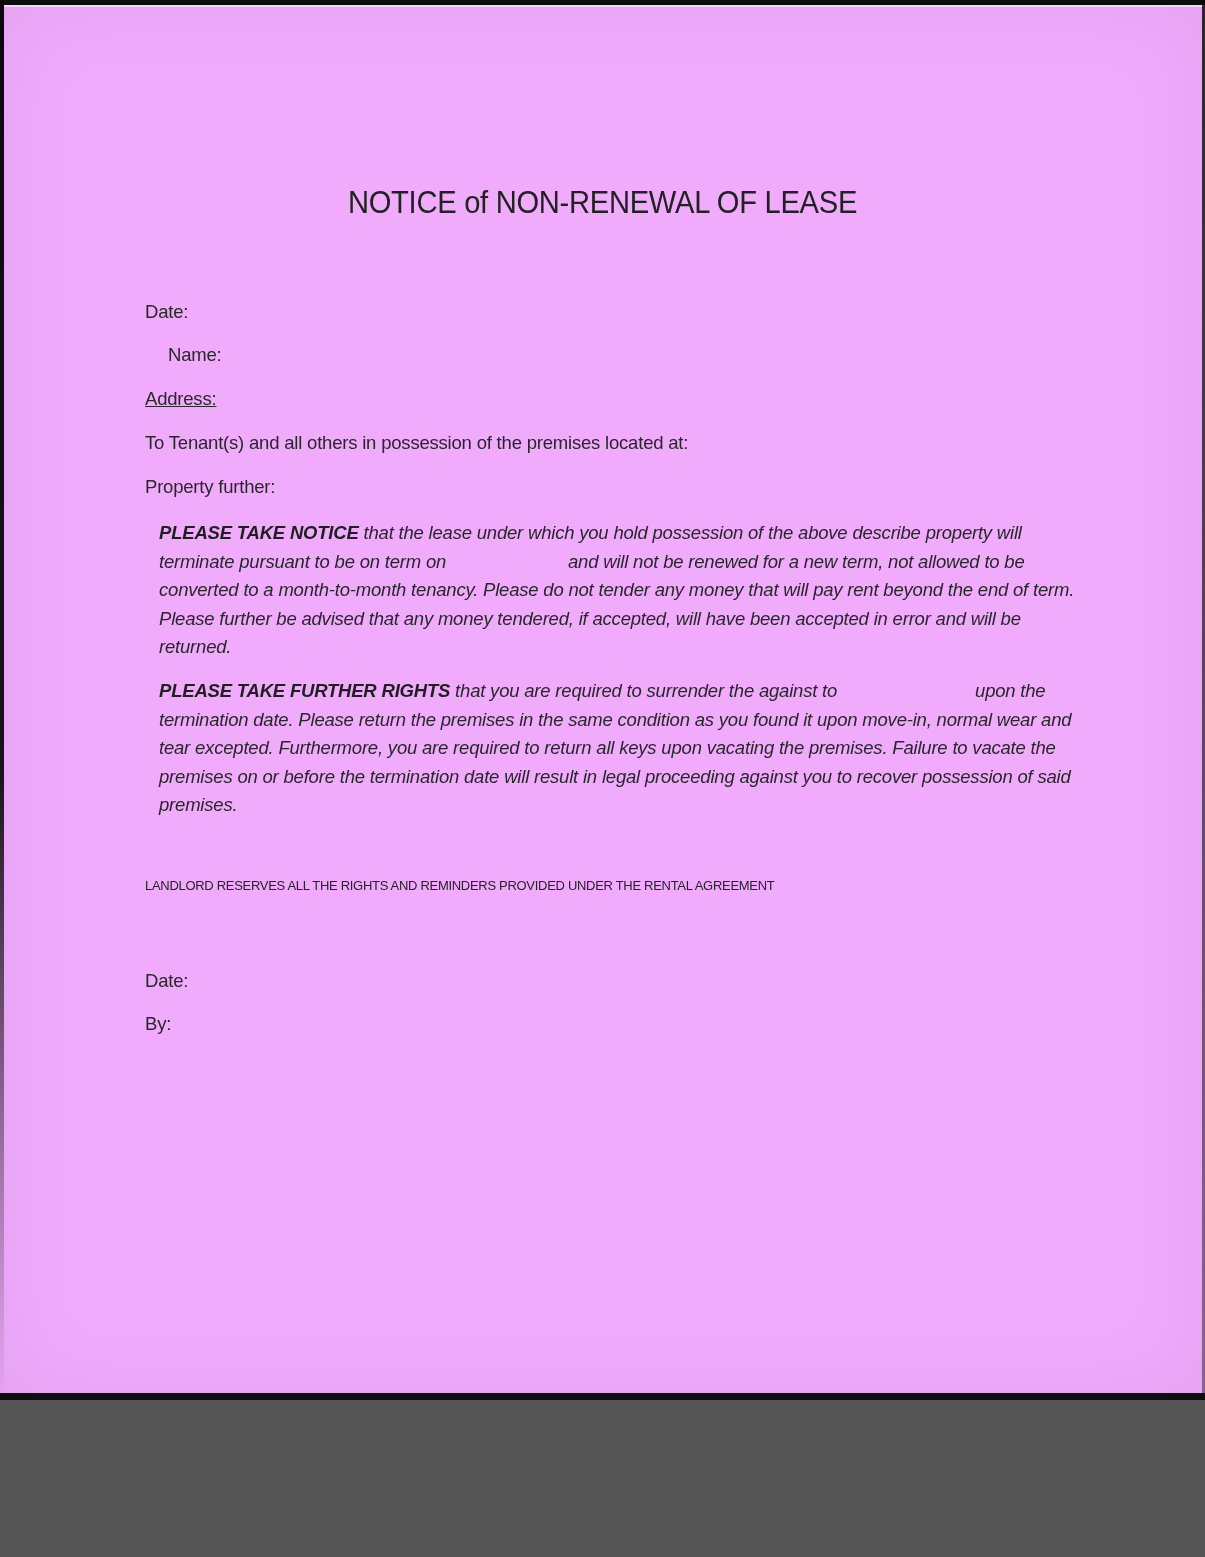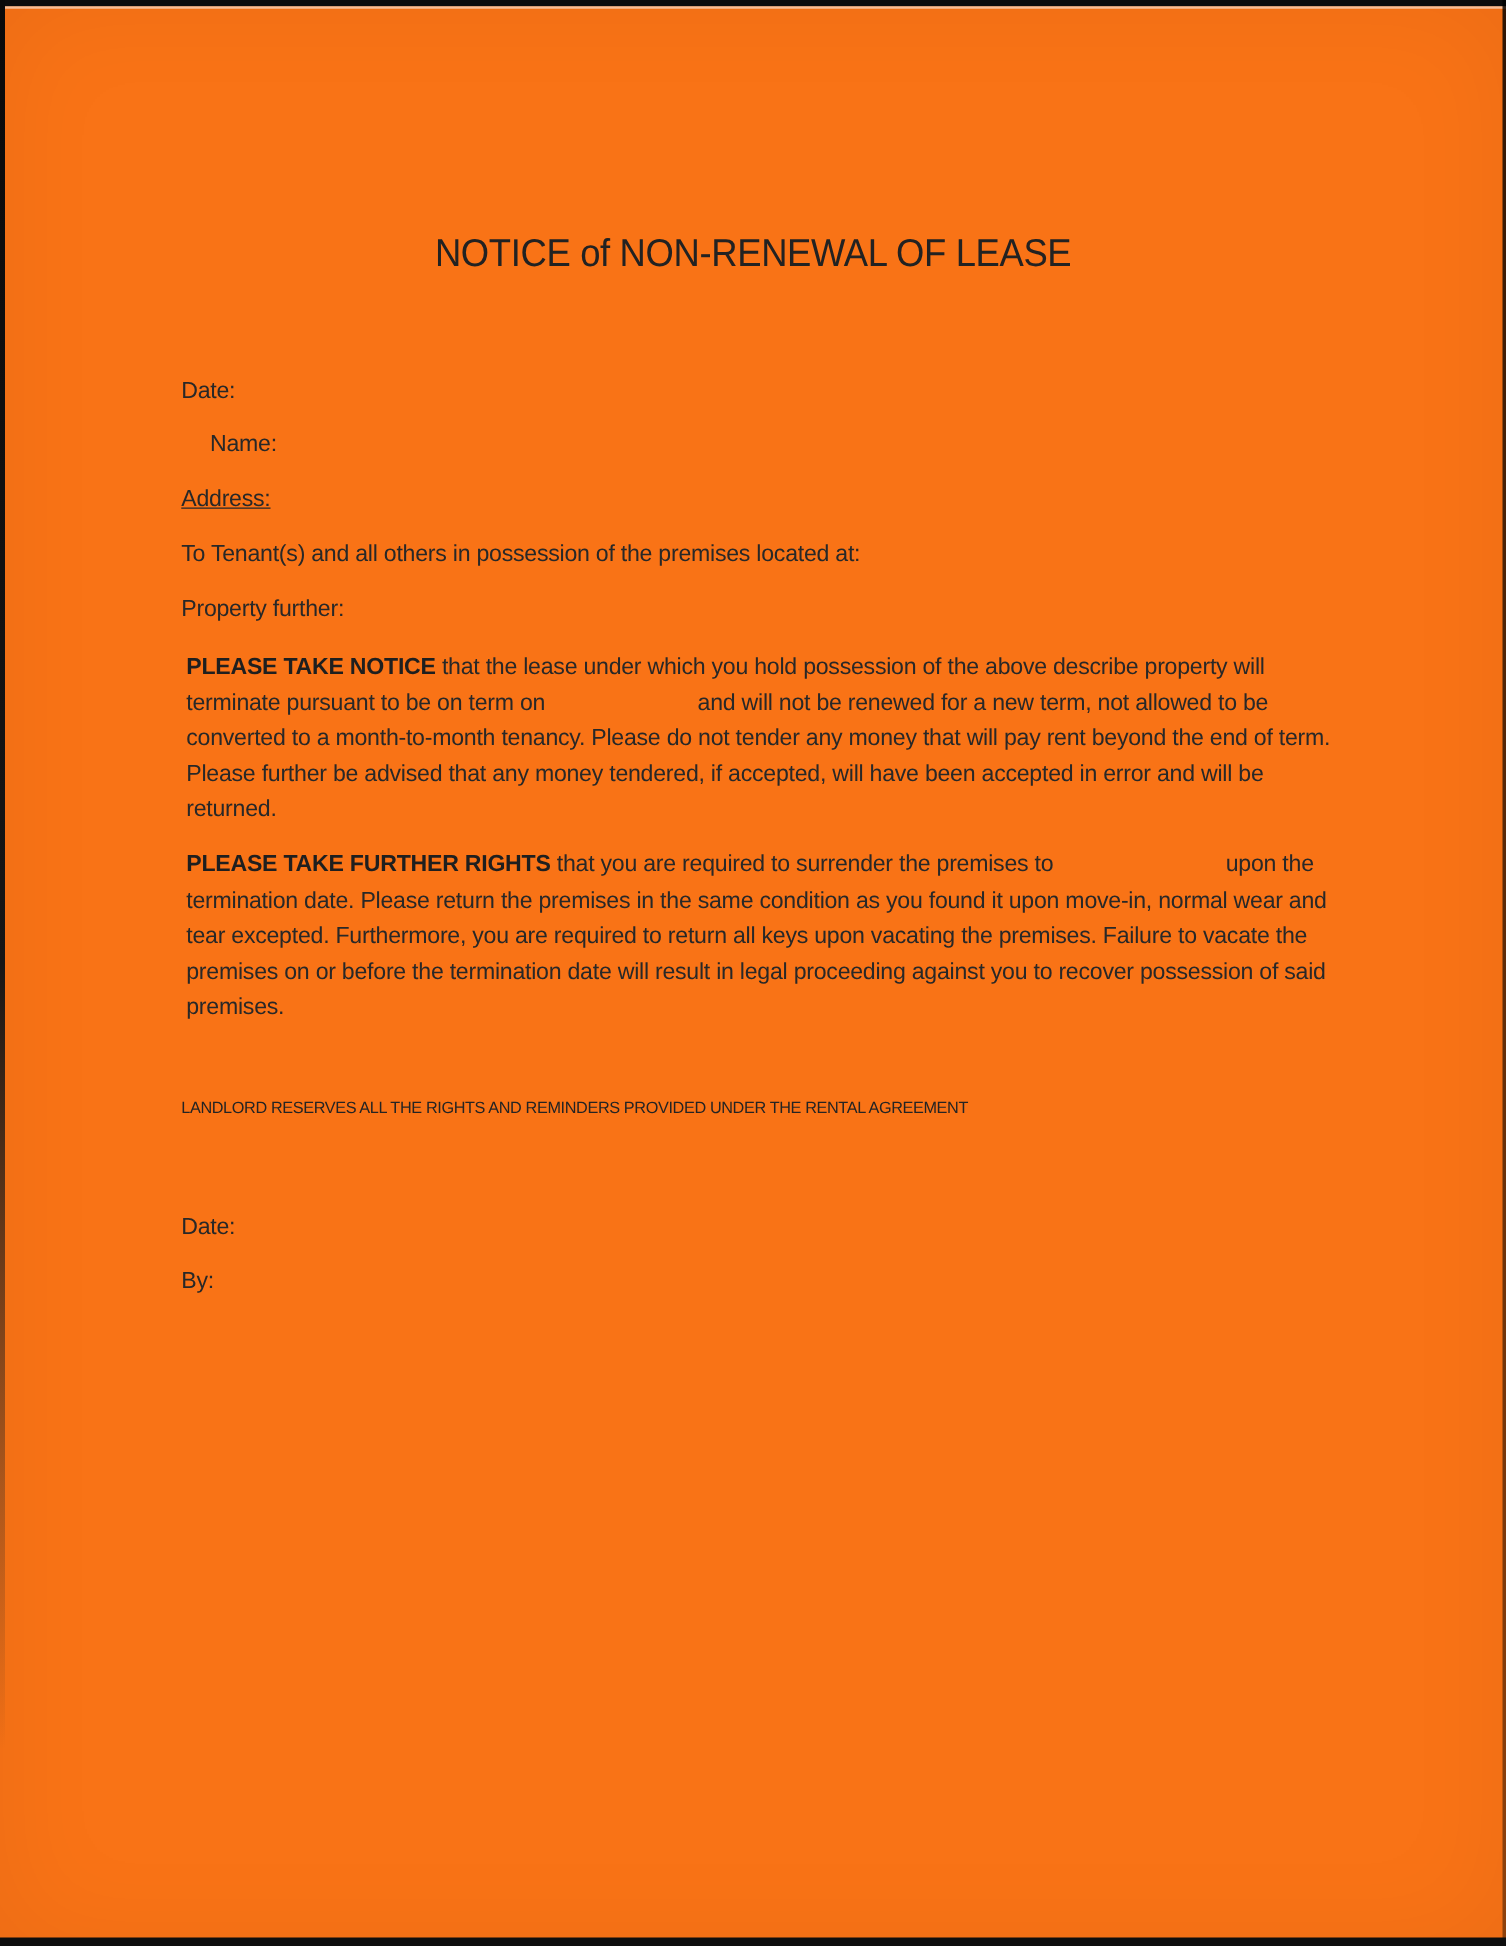--- a/index.html
+++ b/index.html
@@ -3,22 +3,22 @@
 <meta charset="utf-8">
 <style>
   html, body {
     margin: 0;
     padding: 0;
     background: #555;
   }
   .page {
     position: relative;
     width: 1205px;
-    height: 1557px;
-    background: #f97316;
+    height: 1400px;
+    background: #f0abfc;
     overflow: hidden;
     font-family: "Liberation Sans", sans-serif;
     color: #282828;
   }
   
   .edge-top {
     position: absolute; top: 0; left: 0; right: 0; height: 5px;
     background: #0c0c0c;
   }
   .edge-top-highlight {
@@ -71,24 +71,25 @@
     white-space: nowrap;
   }
   .row-date1     { top: 300px; }
   .row-name      { top: 343px; margin-left: 23px; }
   .row-address   { top: 387px; text-decoration: underline; }
   .row-tenant    { top: 431px; }
   .row-property  { top: 475px; }
 
   .para {
     position: absolute;
-    left: 4px;
+    left: 14px;
     width: 922px;
     line-height: 28.6px;
     text-align: left;
+    font-style: italic;
   }
   .para-notice  { top: 519px; }
   .para-further { top: 677px; }
   .para strong { font-weight: 700; color: #1f1f1f; }
 
   .blank-gap {
     display: inline-block;
     height: 1px;
   }
   .gap-term { width: 112px; }
@@ -132,21 +133,21 @@
 
     <div class="row row-property">Property further:</div>
 
     <div class="para para-notice">
       <strong>PLEASE TAKE NOTICE</strong><span> that the lease under which you hold possession of the above describe property will terminate pursuant to be on term on</span>
       <span class="blank-gap gap-term"></span>
       <span>and will not be renewed for a new term, not allowed to be converted to a month-to-month tenancy. Please do not tender any money that will pay rent beyond the end of term. Please further be advised that any money tendered, if accepted, will have been accepted in error and will be returned.</span>
     </div>
 
     <div class="para para-further">
-      <strong>PLEASE TAKE FURTHER RIGHTS</strong><span> that you are required to surrender the premises to</span>
+      <strong>PLEASE TAKE FURTHER RIGHTS</strong><span> that you are required to surrender the against to</span>
       <span class="blank-gap gap-surrender"></span>
       <span>upon the termination date. Please return the premises in the same condition as you found it upon move-in, normal wear and tear excepted. Furthermore, you are required to return all keys upon vacating the premises. Failure to vacate the premises on or before the termination date will result in legal proceeding against you to recover possession of said premises.</span>
     </div>
 
     <div class="landlord-line">LANDLORD RESERVES ALL THE RIGHTS AND REMINDERS PROVIDED UNDER THE RENTAL AGREEMENT</div>
 
     <div class="row row-date2">Date:</div>
 
     <div class="row row-by">By:</div>
 

